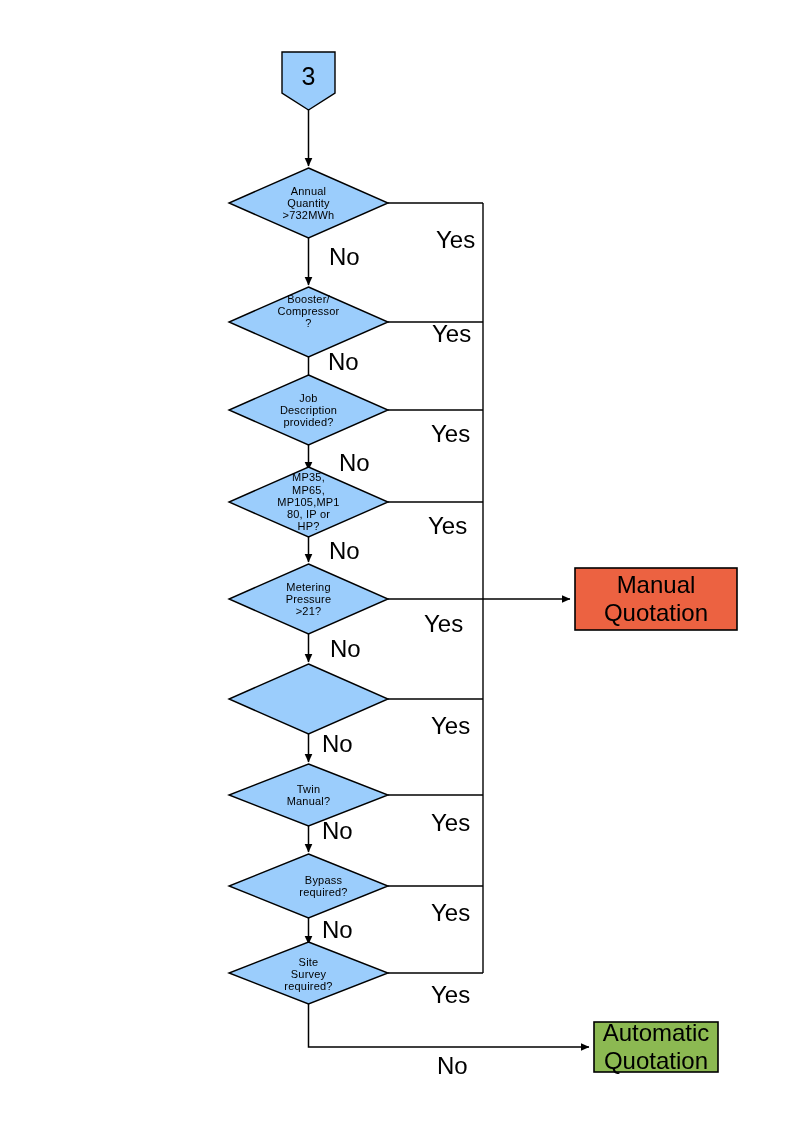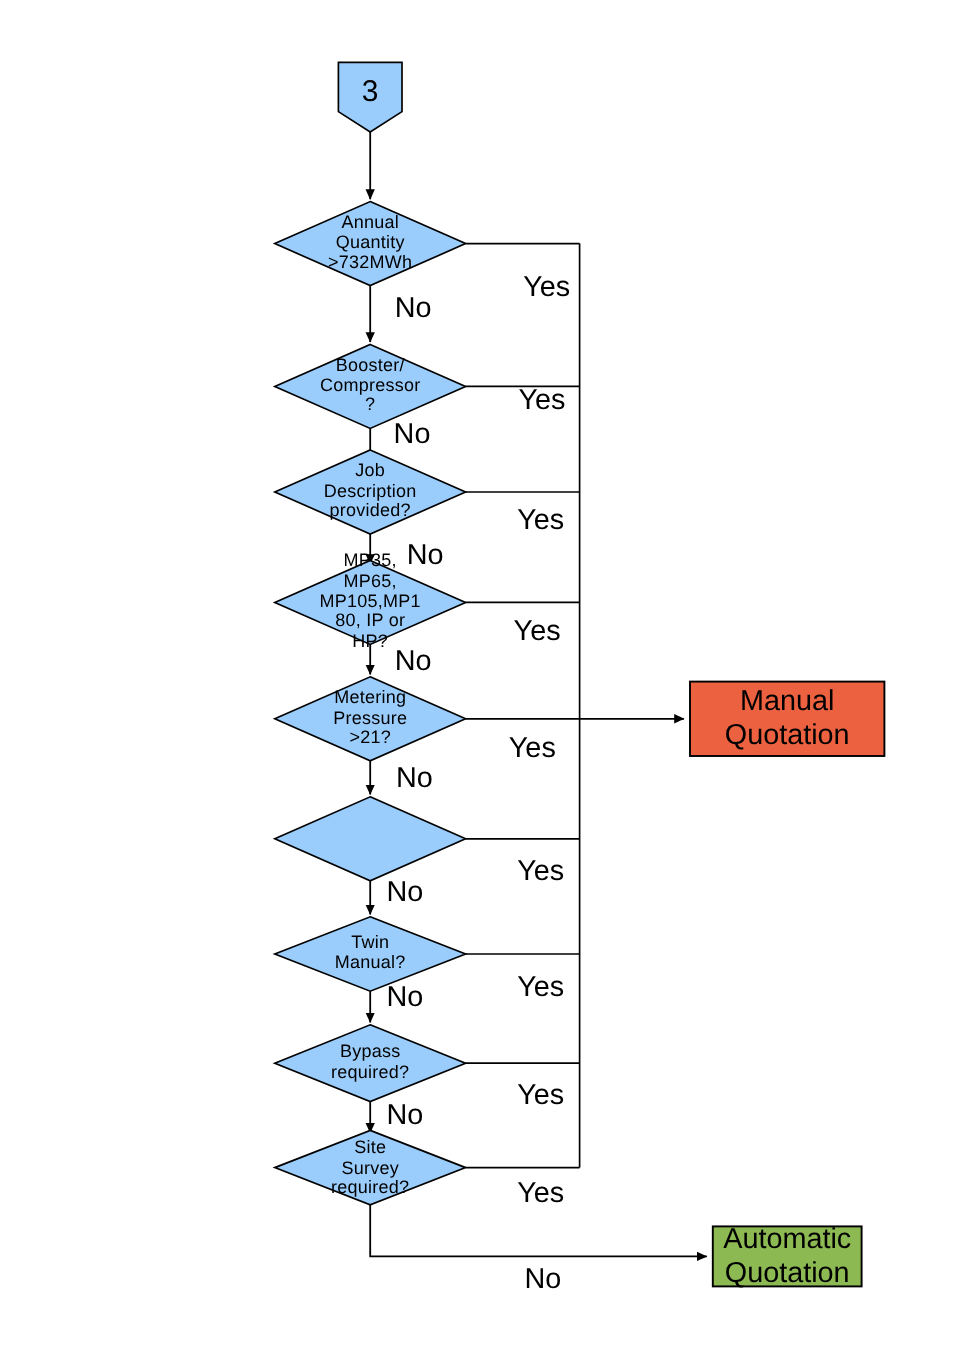--- a/index.html
+++ b/index.html
@@ -30,21 +30,21 @@
     position: absolute;
     display: flex;
     align-items: center;
     justify-content: center;
     text-align: center;
     line-height: 1.12;
     white-space: pre-line;
     pointer-events: none;
   }
   .diamond-label {
-    font-size: 15px;
+    font-size: 11px;
     letter-spacing: 0.2px;
   }
   .connector-label {
     font-size: 25px;
   }
   .terminal-label {
     font-size: 24px;
     line-height: 1.18;
   }
   .edge-label {
@@ -113,21 +113,21 @@
 
     <rect x="594" y="1022" width="124" height="50" fill="#8CB952" stroke="#000000" stroke-width="1.6"></rect>
   </svg>
 
   <div class="shape-label connector-label" style="left:282px; top:52px; width:53px; height:48px;">3</div>
 
   <div class="shape-label diamond-label" style="left:249px; top:172px; width:119px; height:62px;">Annual
 Quantity
 &gt;732MWh</div>
 
-  <div class="shape-label diamond-label" style="left:249px; top:291px; width:119px; height:62px;">Booster/
+  <div class="shape-label diamond-label" style="left:249px; top:280px; width:119px; height:62px;">Booster/
 Compressor
 ?</div>
 
   <div class="shape-label diamond-label" style="left:249px; top:379px; width:119px; height:62px;">Job
 Description
 provided?</div>
 
   <div class="shape-label diamond-label" style="left:248px; top:468px; width:121px; height:68px;text-align:center;">MP35,
 MP65,
 MP105,MP1
@@ -135,21 +135,21 @@
 HP?</div>
 
   <div class="shape-label diamond-label" style="left:249px; top:568px; width:119px; height:62px;">Metering
 Pressure
 &gt;21?</div>
 
 
   <div class="shape-label diamond-label" style="left:249px; top:766px; width:119px; height:58px;">Twin
 Manual?</div>
 
-  <div class="shape-label diamond-label" style="left:249px; top:857px; width:119px; height:58px;">Bypass
+  <div class="shape-label diamond-label" style="left:264px; top:857px; width:119px; height:58px;">Bypass
 required?</div>
 
   <div class="shape-label diamond-label" style="left:249px; top:945px; width:119px; height:58px;">Site
 Survey
 required?</div>
 
   <div class="shape-label terminal-label" style="left:575px; top:568px; width:162px; height:62px;">Manual
 Quotation</div>
 
   <div class="shape-label terminal-label" style="left:594px; top:1022px; width:124px; height:50px;">Automatic

